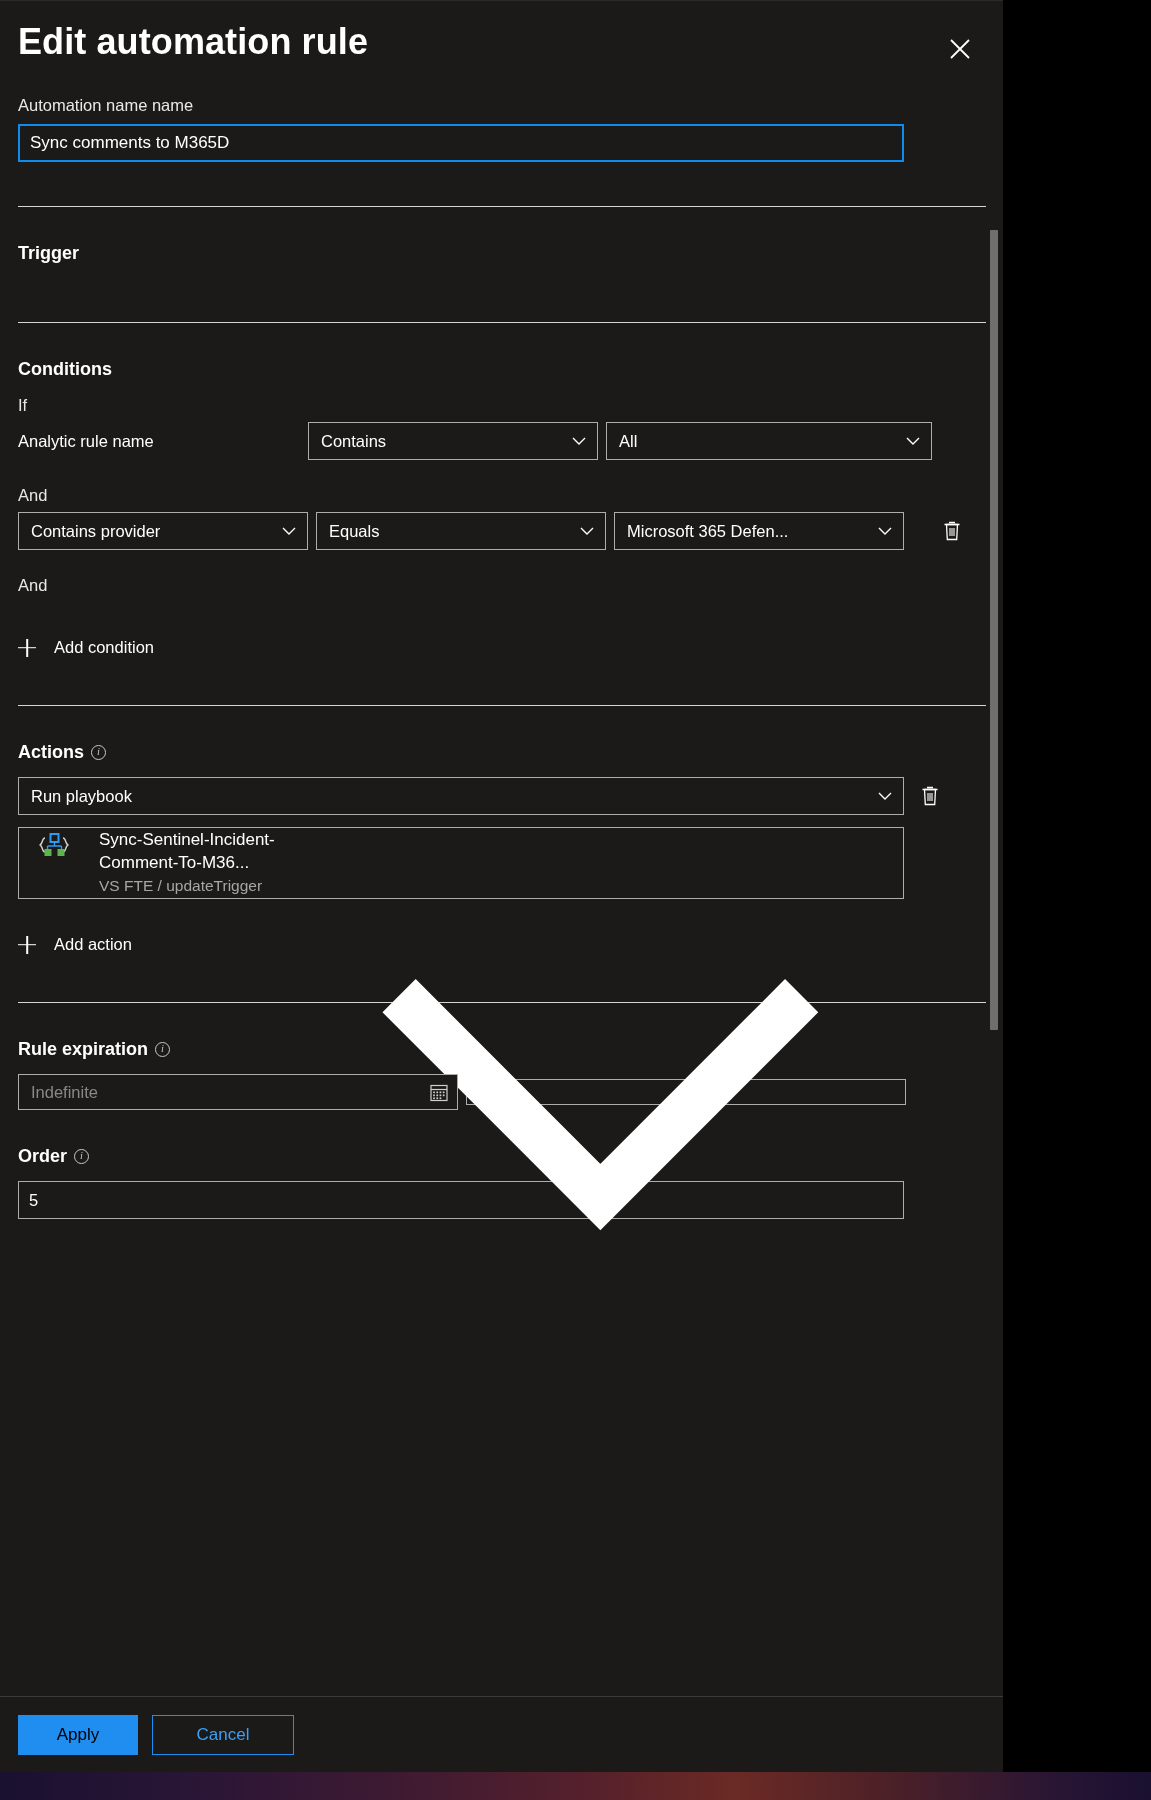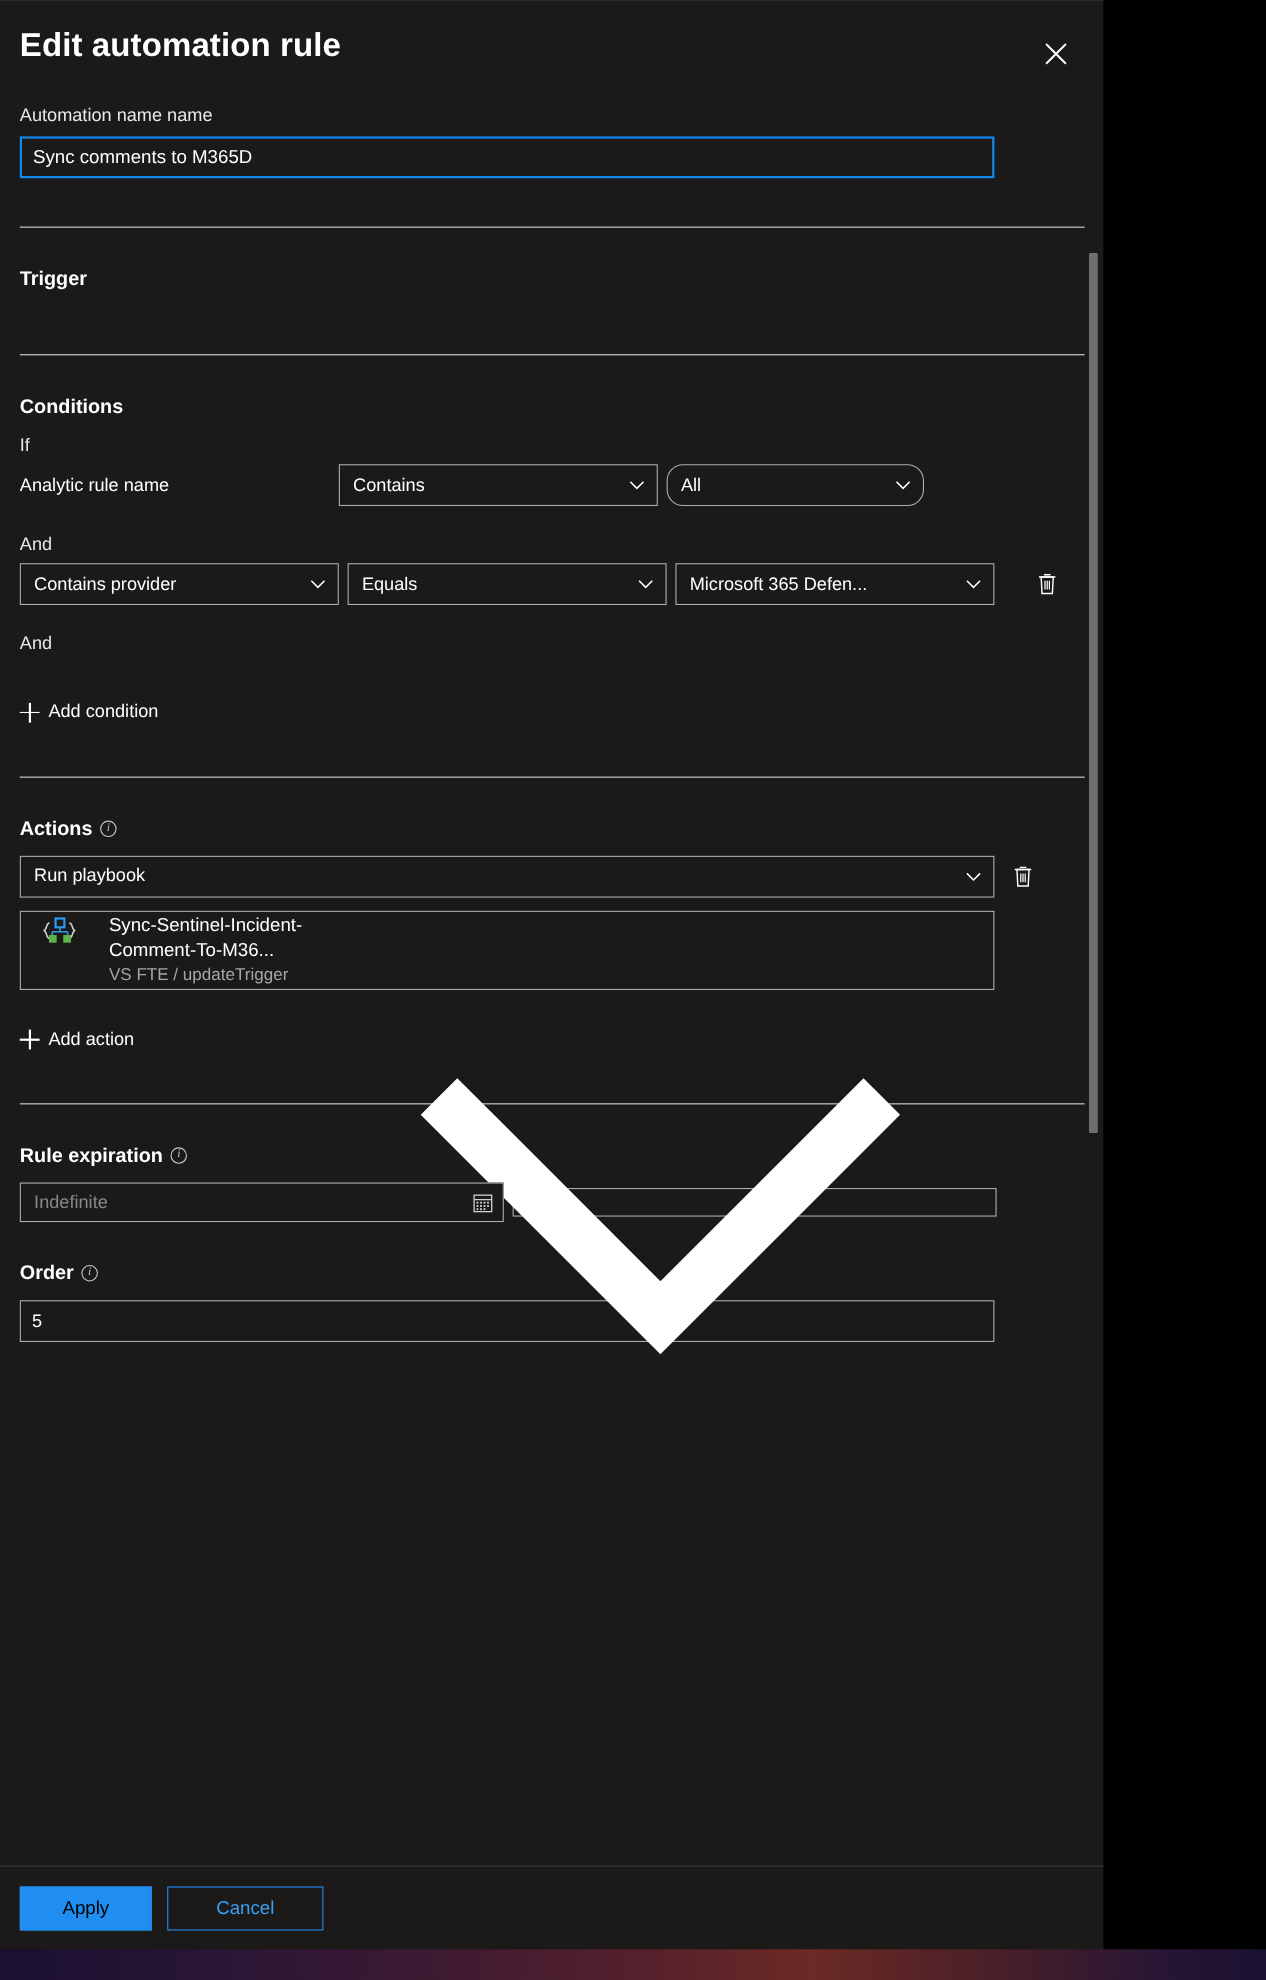--- a/index.html
+++ b/index.html
@@ -33,21 +33,21 @@
   }
 
   
   .blade-header {
     flex: none;
     position: relative;
     height: 86px;
     padding: 14px 20px 0 18px;
   }
   .blade-title {
-    font-size: 30px;
+    font-size: 36px;
     font-weight: 600;
     letter-spacing: .1px;
     color: #ffffff;
     line-height: 40px;
   }
   .close-btn {
     position: absolute;
     right: 26px; top: 24px;
     width: 34px; height: 34px;
     display: flex; align-items: center; justify-content: center;
@@ -154,21 +154,21 @@
   .trash-btn {
     width: 36px; height: 38px;
     display: flex; align-items: center; justify-content: center;
     cursor: pointer;
     flex: none;
   }
 
   .link-btn {
     display: inline-flex;
     align-items: center;
-    gap: 8px;
+    gap: 18px;
     font-size: 16.5px;
     color: #ffffff;
     cursor: pointer;
     padding: 4px 0;
   }
   .plus-ico {
     width: 18px; height: 18px;
     position: relative;
     flex: none;
   }
@@ -342,21 +342,21 @@
     <div class="cond-word">If</div>
     <div class="row">
       <div class="cond-left-static">Analytic rule name</div>
       <div class="select" style="width:290px;">
         <span class="select-text">Contains</span>
         <svg class="chev" viewBox="0 0 16 16">
             <path d="M2 5 L8 11 L14 5" stroke="#ffffff" stroke-width="1.4" fill="none"></path>
           </svg>
       </div>
       <div style="width:8px;"></div>
-      <div class="select" style="width:234px;border-radius:15px;">
+      <div class="select" style="width:326px;">
         <span class="select-text">All</span>
         <svg class="chev" viewBox="0 0 16 16">
             <path d="M2 5 L8 11 L14 5" stroke="#ffffff" stroke-width="1.4" fill="none"></path>
           </svg>
       </div>
     </div>
 
     <div class="sp-24"></div>
 
     

